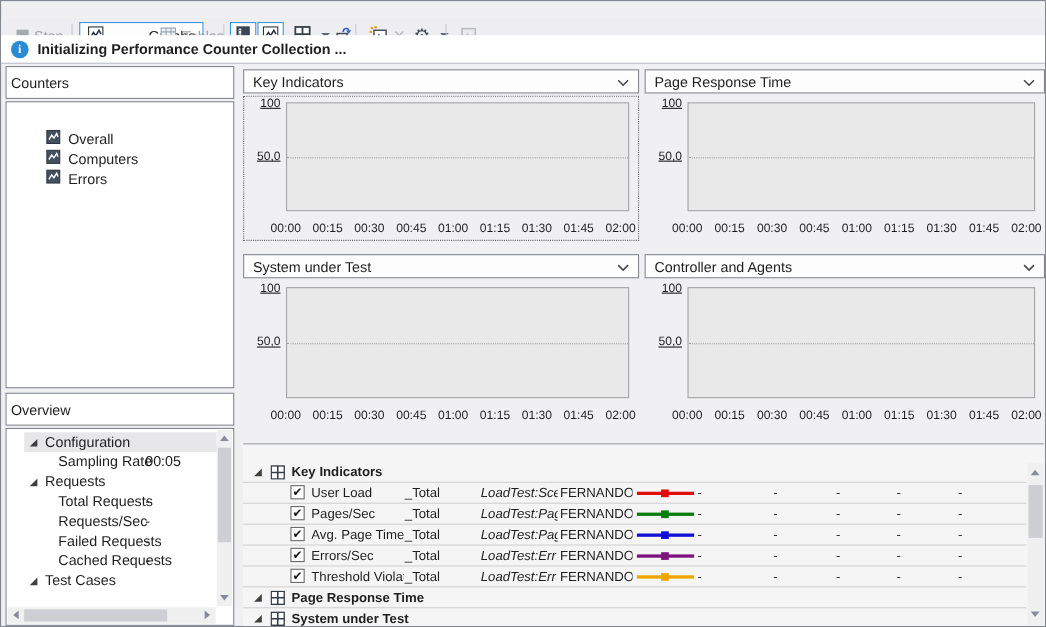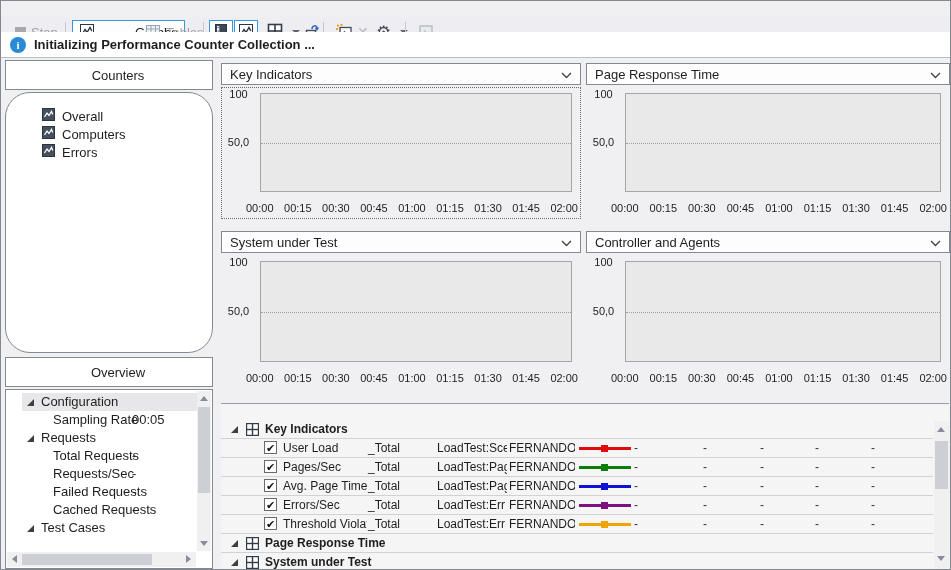--- a/index.html
+++ b/index.html
@@ -19,21 +19,21 @@
   .stopsq{width:11px;height:11px;background:#a7aaad;}
   .caret{width:0;height:0;border-left:4px solid transparent;border-right:4px solid transparent;border-top:4px solid #5f6673;margin-left:4px;}
   .xglyph{font-size:14px;font-weight:bold;color:#b9bcc0;}
   .gear{font-size:17px;color:#424a56;line-height:17px;}
   
   .infobar{position:absolute;left:0;top:31px;right:0;height:26px;background:#ffffff;border-bottom:1px solid #b9bdc6;display:flex;align-items:center;}
   .info-ico{width:16px;height:16px;border-radius:50%;background:#2a8ad4;color:#fff;font-weight:bold;font-size:11px;display:flex;align-items:center;justify-content:center;margin:0 8px 0 9px;font-family:"Liberation Serif",serif;}
   .info-msg{font-weight:bold;}
   
   .pbox{position:absolute;background:#ffffff;border:1px solid #848891;}
-  .phdr{display:flex;align-items:center;padding-left:18px;justify-content:center;}
+  .phdr{display:flex;align-items:center;padding-left:4px;}
   .tree-item{position:relative;height:18px;display:flex;align-items:center;gap:7px;padding-left:36px;}
   
   .ovrow{position:relative;height:18px;line-height:18px;}
   .ovrow .tri{position:absolute;left:5px;top:6px;width:0;height:0;border-left:7px solid transparent;border-bottom:7px solid #3f3f3f;}
   .ovrow .glabel{position:absolute;left:19px;font-weight:normal;}
   .ovrow.hl .bg{position:absolute;left:0;right:0;top:0;bottom:0;background:#e7e7e9;}
   .ovrow .ilabel{position:absolute;left:31px;}
   .ovrow .ival{position:absolute;left:110px;}
   .ovrow span{position:relative;}
   
@@ -44,34 +44,34 @@
   .sb-down{border-left:4px solid transparent;border-right:4px solid transparent;border-top:5px solid #868c99;}
   .sb-left{border-top:4px solid transparent;border-bottom:4px solid transparent;border-right:5px solid #868c99;}
   .sb-right{border-top:4px solid transparent;border-bottom:4px solid transparent;border-left:5px solid #868c99;}
   
   .ghdr{position:absolute;height:22px;background:#fdfdfd;border:1px solid #848891;display:flex;align-items:center;padding:0 8px;}
   .ghdr .ttl{flex:1;}
   .gbox{position:absolute;border:1px solid transparent;}
   .gbox.focus{border:1px dotted #6b6b6b;}
   .plot{position:absolute;left:38px;right:8px;top:5px;bottom:26px;background:#e9e9e9;border:1px solid #a6a6a6;}
   .plot::after{content:"";position:absolute;left:0;right:0;top:50%;border-top:1px dotted #9f9f9f;}
-  .ylab{position:absolute;left:0;width:33px;text-align:center;font-size:11px;color:#1e1e1e;}
+  .ylab{position:absolute;left:0;width:33px;text-align:right;font-size:11px;color:#1e1e1e;text-decoration:underline;}
   .ylab.t{top:0;}
   .ylab.m{top:calc((100% - 26px)/2 - 4px);}
   .xstrip{position:absolute;left:24px;right:2px;bottom:4px;display:flex;justify-content:space-between;font-size:11px;color:#1e1e1e;}
   
   .legend{position:absolute;left:220px;top:402px;right:1px;bottom:0;background:#f5f5f6;border-top:1px solid #989da6;padding-top:16px;overflow:hidden;}
   .lrow,.lgrow{position:relative;height:19px;line-height:18px;border-bottom:1px solid #d2d2d4;margin-right:16px;font-size:12px;}
   .lgrow .tri{position:absolute;left:10px;top:6px;width:0;height:0;border-left:7px solid transparent;border-bottom:7px solid #3f3f3f;}
   .lgrow .gicon{position:absolute;left:25px;top:3px;}
   .lgrow .glabel{position:absolute;left:44px;font-weight:bold;}
   .lrow .cbx{position:absolute;left:43px;top:2px;width:13px;height:13px;background:#fff;border:1px solid #6a6a6a;font-size:11px;line-height:12px;text-align:center;color:#111;}
   .lrow .cname{position:absolute;left:62px;width:84px;overflow:hidden;white-space:nowrap;}
   .lrow .cinst{position:absolute;left:147px;}
-  .lrow .ccat{position:absolute;left:216px;width:70px;overflow:hidden;white-space:nowrap;}
+  .lrow .ccat{position:absolute;left:216px;width:70px;overflow:hidden;white-space:nowrap;font-style:italic;}
   .lrow .ccomp{position:absolute;left:288px;width:66px;overflow:hidden;white-space:nowrap;}
   .cswatch{position:absolute;left:358px;top:0;width:52px;height:19px;}
   .cswatch .line{position:absolute;left:0;right:0;top:8px;height:3px;background:var(--c);}
   .cswatch .mark{position:absolute;left:22px;top:6px;width:7px;height:7px;background:var(--c);}
   .lrow .val{position:absolute;width:14px;text-align:center;color:#333;}
   .v0{left:408px}.v1{left:477px}.v2{left:534px}.v3{left:589px}.v4{left:645px}
   .l-vscroll{position:absolute;right:0;top:17px;bottom:0;width:15px;background:#f0f0f1;}
 </style>
 </head>
 <body>
@@ -185,21 +185,21 @@
   </div>
 
   <div class="infobar">
     <span class="info-ico">i</span>
     <span class="info-msg">Initializing Performance Counter Collection ...</span>
   </div>
 
   <div class="pbox phdr" style="left:4px;top:59px;width:208px;height:30px;">
     <span>Counters</span>
   </div>
-  <div class="pbox" style="left:4px;top:91px;width:208px;height:261px;padding-top:14px;border-radius:25px;">
+  <div class="pbox" style="left:4px;top:91px;width:208px;height:261px;padding-top:24px;">
 
       <div class="tree-item">
         <span>
           <svg width="13" height="13">
             <rect x="0.5" y="0.5" width="12" height="12" fill="#44505e" stroke="#2b3440"></rect>
             <polyline points="2.5,9 5,5 7,7.5 9.5,3.5 10.8,6.5" fill="none" stroke="#ffffff" stroke-width="1.3"></polyline>
           </svg>
         </span>
         <span>Overall</span>
       </div>

